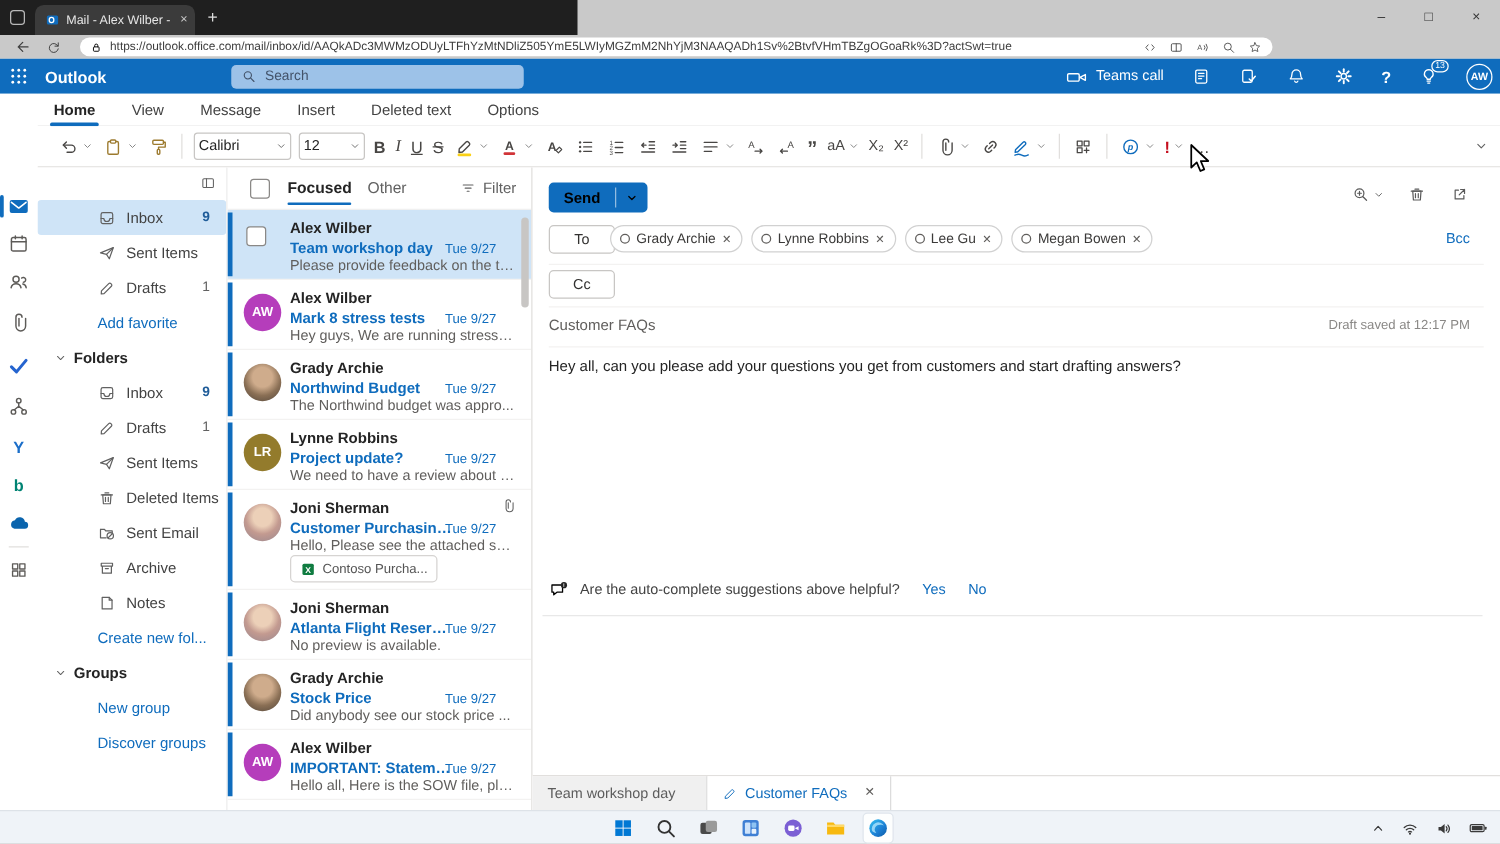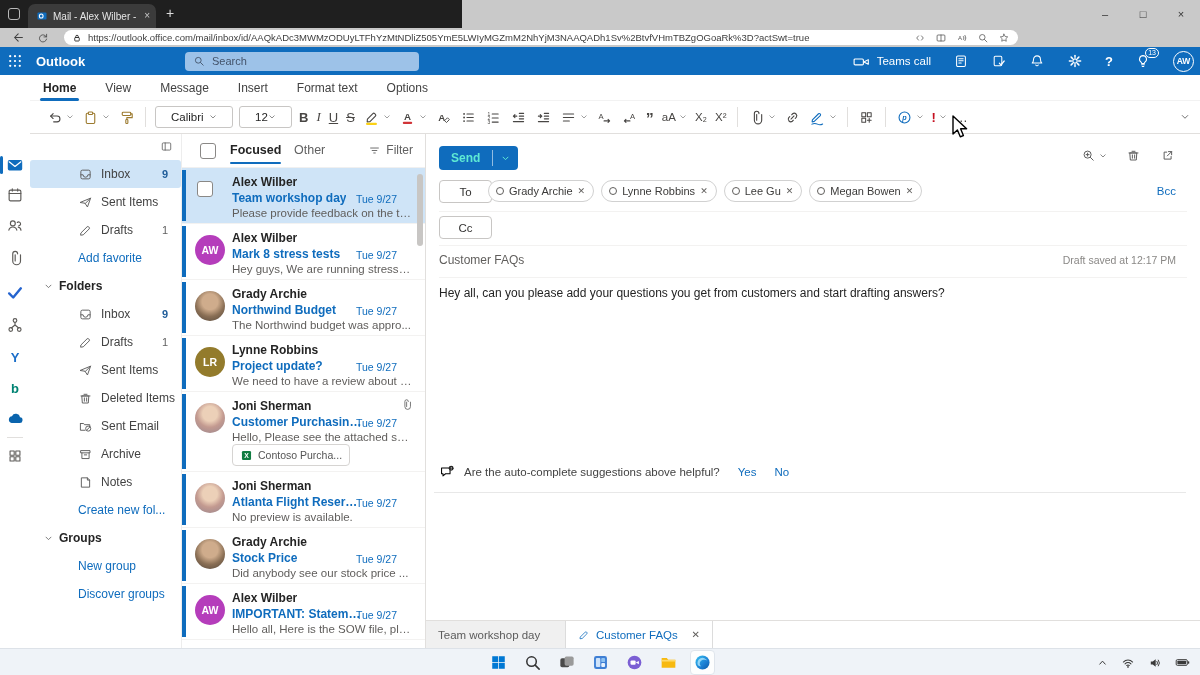--- a/index.html
+++ b/index.html
@@ -50,21 +50,21 @@
     padding-left:12px;gap:27px;border-bottom:1px solid #f2f2f2;}
   .rtab{font-size:12px;color:#424242;position:relative;padding:0 1px;}
   .rtab.active{font-weight:bold;color:#242424;}
   .rtab.active::after{content:"";position:absolute;left:-2px;right:-2px;bottom:-6px;height:2.5px;background:#0f6cbd;border-radius:2px;}
   #toolbarrow{position:absolute;left:30px;top:101px;width:1170px;height:33px;background:#fff;border-bottom:1px solid #e1dfdd;
     display:flex;align-items:center;padding-left:12px;}
   .tbtn{height:24px;display:flex;align-items:center;justify-content:center;color:#484644;padding:0 4px;border-radius:3px;}
   .tbtn .dd{margin-left:3px;color:#7a7a7a;}
   .tdiv{width:1px;height:20px;background:#e1dfdd;margin:0 6px;}
   .tsel{height:22px;border:1px solid #c8c6c4;border-radius:3px;display:flex;align-items:center;
-    padding:0 15px;font-size:11.5px;color:#242424;justify-content:space-between;margin:0 3px;}
+    padding:0 3px;font-size:11.5px;color:#242424;justify-content:space-between;margin:0 3px;}
   .gb{font-weight:bold;font-size:13px;}
   .gi{font-style:italic;font-size:13px;font-family:"Liberation Serif",serif;}
   .gu{text-decoration:underline;font-size:13px;}
   .gs{text-decoration:line-through;font-size:13px;}
   .gq{font-size:16px;font-weight:bold;line-height:10px;padding-top:6px;}
   .gcase,.gsub,.gsup{font-size:11.5px;}
   .gmore{font-size:13px;letter-spacing:1px;}
   .gimp{color:#c50f1f;font-weight:bold;font-size:13px;}
   .ribbon-collapse{position:absolute;right:10px;top:112px;color:#616161;}
 
@@ -113,21 +113,21 @@
   .eclip{position:absolute;right:12px;top:6px;color:#616161;}
   .echip{position:absolute;left:50px;top:52px;height:22px;border:1px solid #d6d4d2;border-radius:4px;background:#fff;
     display:flex;align-items:center;gap:5px;padding:0 7px;font-size:10.5px;color:#555;}
   .photo-grady{background:radial-gradient(circle at 50% 36%,#cfac8c 0 32%,#8a6f55 60%,#50443a 100%);}
   .photo-joni{background:radial-gradient(circle at 50% 36%,#ecd0b8 0 30%,#c39a90 55%,#97868f 100%);}
   .ml-scroll{position:absolute;right:2px;top:40px;width:6px;height:72px;background:#c8c6c4;border-radius:3px;}
 
   
   #compose{position:absolute;left:425px;top:134px;width:775px;height:514px;background:#fff;border-left:1px solid #e1dfdd;}
   .sendbtn{position:absolute;left:13px;top:12px;height:24px;display:flex;align-items:stretch;background:#0f6cbd;
-    border-radius:4px;color:#5eead4;overflow:hidden;}
+    border-radius:4px;color:#000000;overflow:hidden;}
   .sendbtn .lbl{display:flex;align-items:center;padding:0 12px;font-size:12px;font-weight:600;}
   .sendbtn .sep{width:1px;background:rgba(255,255,255,.55);margin:4px 0;}
   .sendbtn .cdd{display:flex;align-items:center;padding:0 8px;}
   .cm-cluster{position:absolute;left:655px;top:14px;display:flex;gap:19px;color:#5a5a5a;align-items:center;}
   .row-line{position:absolute;left:13px;right:13px;height:1px;background:#f3f2f1;}
   .fieldbtn{position:absolute;left:13px;width:53px;height:23px;border:1px solid #c8c6c4;border-radius:4px;background:#fff;
     font-size:11.5px;color:#323130;display:grid;place-items:center;}
   .pills{position:absolute;left:62px;top:46px;display:flex;gap:7px;}
   .pill{height:22px;border:1px solid #d1d1d1;border-radius:11px;background:#fff;display:flex;align-items:center;
     padding:0 8px 0 7px;gap:5px;}
@@ -337,21 +337,21 @@
         </span>
         <div class="avatar">AW</div>
       </div>
   </div>
 
   <div id="ribbonrow">
       <span class="rtab active">Home</span>
       <span class="rtab">View</span>
       <span class="rtab">Message</span>
       <span class="rtab">Insert</span>
-      <span class="rtab">Format text</span>
+      <span class="rtab">Deleted text</span>
       <span class="rtab">Options</span>
     </div>
 
   <div id="toolbarrow">
       <span class="tbtn">
         <span class="ico">
           <svg width="17" height="17" viewBox="0 0 20 20">
             <path d="M5.5 8.3 H13 a3.4 3.4 0 0 1 0 6.8 H9" fill="none" stroke="currentColor" stroke-width="1.3" stroke-linecap="round" stroke-linejoin="round"></path>
             <path d="M5.5 8.3 L8.4 5.4 M5.5 8.3 L8.4 11.2" fill="none" stroke="currentColor" stroke-width="1.3" stroke-linecap="round" stroke-linejoin="round"></path>
           </svg>

